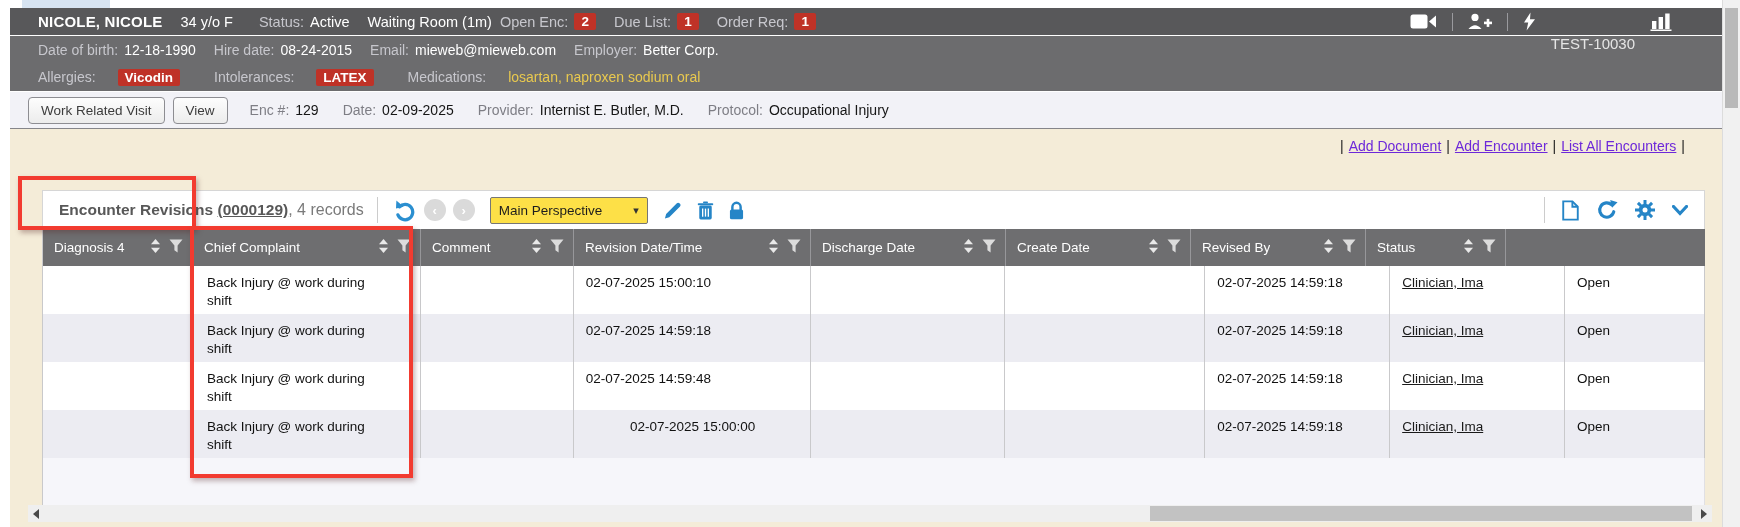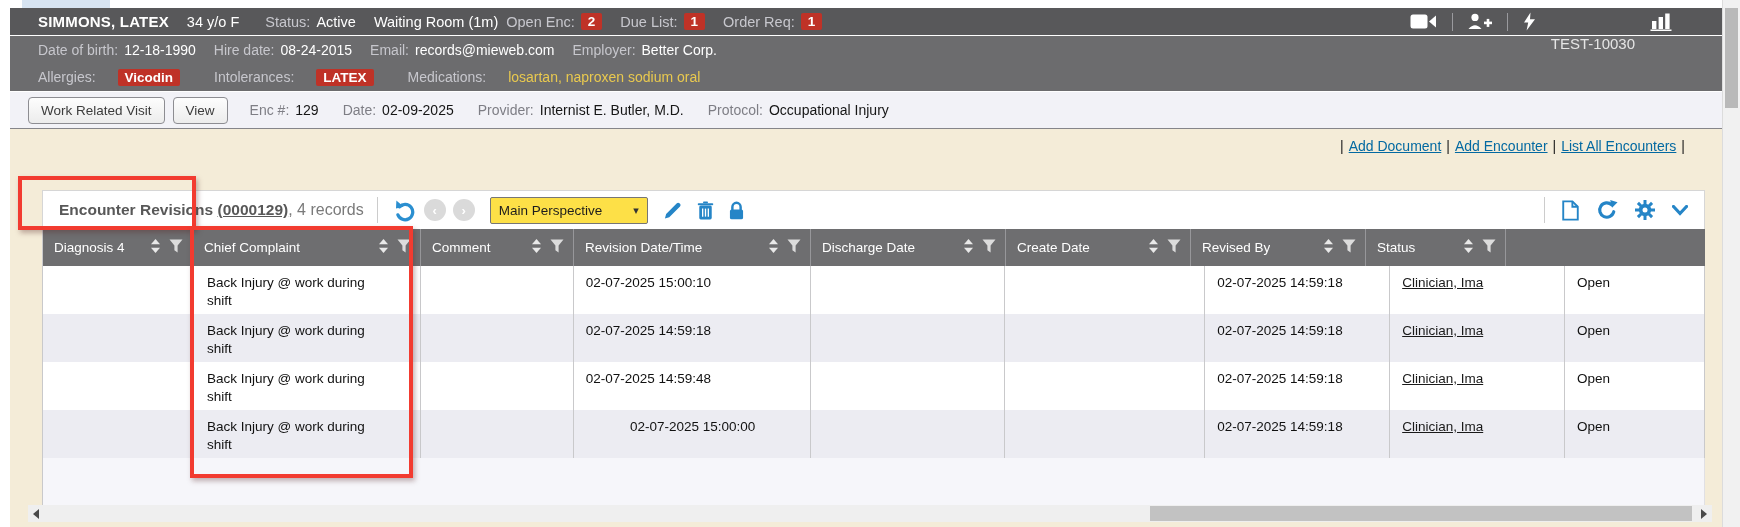--- a/index.html
+++ b/index.html
@@ -30,21 +30,21 @@
              border-bottom:1px solid #85858a; display:flex; align-items:center; padding-left:18px; font-size:14px; white-space:nowrap; }
   .enc-btn { height:27px; padding:0 12px; background:linear-gradient(#fdfdfd,#ececec); border:1px solid #8d8d92;
              border-radius:4px; color:#3c3c3c; font-size:13.5px; font-family:"Liberation Sans",sans-serif; cursor:pointer; margin-right:8px; }
   .enc-fields { margin-left:14px; display:flex; gap:24px; }
   .efield { display:flex; gap:6px; }
   .elabel { color:#7e7e85; } .evalue { color:#161616; }
 
   
   .content { position:absolute; left:10px; top:129px; width:1712px; height:398px; background:var(--cream-bg); }
   .links-row { position:absolute; top:9px; right:32px; font-size:14px; color:#1b1b1b; white-space:nowrap; }
-  .action-link { color:#0369a1; text-decoration:underline; cursor:pointer; }
+  .action-link { color:#6d28d9; text-decoration:underline; cursor:pointer; }
   .link-sep { margin:0 5px; }
 
   
   .toolbar { position:absolute; left:32px; top:61px; width:1663px; height:39px; background:#fff;
              border:1px solid #d6d6d6; border-bottom:none; display:flex; align-items:center; }
   .panel-title { margin-left:16px; font-weight:bold; font-size:15.5px; color:#585858; white-space:nowrap; }
   .enc-num { text-decoration:underline; cursor:pointer; }
   .records { font-size:16px; font-weight:normal; color:#7a7a7a; }
   .tb-divider { width:1px; height:26px; background:#ccc; margin:0 13px; }
   .circle-btn { width:22px; height:22px; border-radius:50%; background:#dadada; color:#fff; font-weight:bold;
@@ -84,21 +84,21 @@
 </style>
 </head>
 <body>
 
 <div id="page">
 
   <div class="tab-sliver"></div>
 
   <div class="banner">
     <div class="banner-row banner-row1">
-      <span class="bname">SIMMONS, LATEX</span>
+      <span class="bname">NICOLE, NICOLE</span>
       <span class="bval bgap-md">34 y/o F</span>
       <span class="blabel bgap-lg">Status:</span>
       <span class="bval">Active</span>
       <span class="bval bgap-md">Waiting Room (1m)</span>
       <span class="blabel bgap-sm">Open Enc:</span>
       <span class="badge">2</span>
       <span class="blabel bgap-md">Due List:</span>
       <span class="badge">1</span>
       <span class="blabel bgap-md">Order Req:</span>
       <span class="badge">1</span>
@@ -134,21 +134,21 @@
             </svg>
         </span>
       </span>
     </div>
     <div class="banner-row banner-row2">
       <span class="blabel">Date of birth:</span>
       <span class="bval">12-18-1990</span>
       <span class="blabel bgap-md">Hire date:</span>
       <span class="bval">08-24-2015</span>
       <span class="blabel bgap-md">Email:</span>
-      <span class="bval">records@mieweb.com</span>
+      <span class="bval">mieweb@mieweb.com</span>
       <span class="blabel bgap-md">Employer:</span>
       <span class="bval">Better Corp.</span>
     </div>
     <div class="banner-row banner-row3">
       <span class="blabel">Allergies:</span>
       <span class="badge">Vicodin</span>
       <span class="blabel bgap-md">Intolerances:</span>
       <span class="badge">LATEX</span>
       <span class="blabel bgap-md">Medications:</span>
       <span class="meds">losartan, naproxen sodium oral</span>

